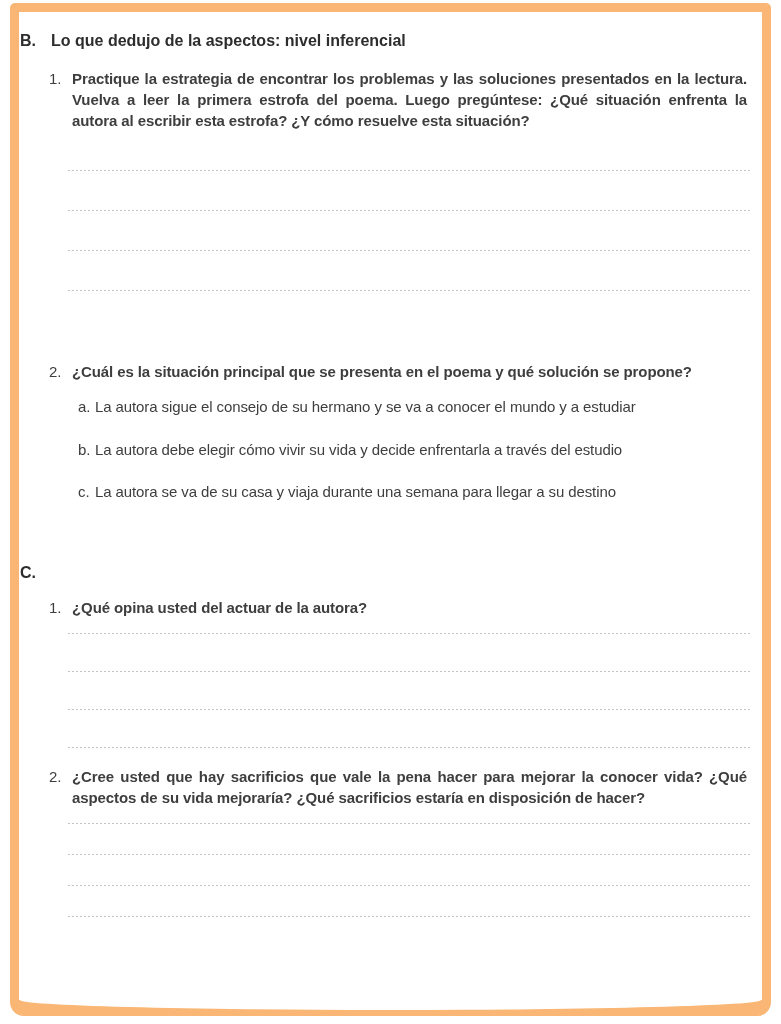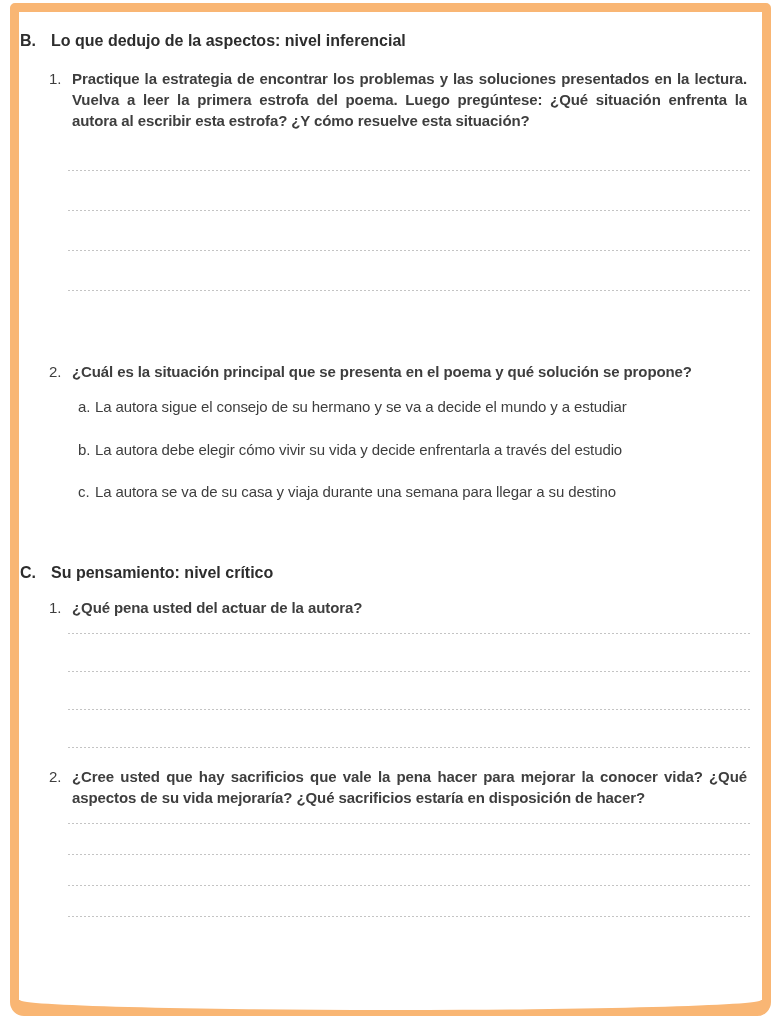--- a/index.html
+++ b/index.html
@@ -79,39 +79,38 @@
       <div class="answer-line"></div>
     </div>
 
   <div class="q" id="q-b2">
     <span class="q-num">2.</span>
     <div class="q-text">¿Cuál es la situación principal que se presenta en el poema y qué solución se propone?</div>
   </div>
 
   <div class="opt" id="opt-a">
     <span class="opt-letter">a.</span>
-    <span class="opt-text">La autora sigue el consejo de su hermano y se va a decide el mundo y a estudiar</span>
+    <span class="opt-text">La autora sigue el consejo de su hermano y se va a conocer el mundo y a estudiar</span>
   </div>
   <div class="opt" id="opt-b">
     <span class="opt-letter">b.</span>
     <span class="opt-text">La autora debe elegir cómo vivir su vida y decide enfrentarla a través del estudio</span>
   </div>
   <div class="opt" id="opt-c">
     <span class="opt-letter">c.</span>
     <span class="opt-text">La autora se va de su casa y viaja durante una semana para llegar a su destino</span>
   </div>
 
   <div class="sec" id="sec-c">
     <span class="sec-label">C.</span>
-    <span class="sec-title">Su pensamiento: nivel crítico</span>
   </div>
 
   <div class="q" id="q-c1">
     <span class="q-num">1.</span>
-    <div class="q-text">¿Qué pena usted del actuar de la autora?</div>
+    <div class="q-text">¿Qué opina usted del actuar de la autora?</div>
   </div>
 
   <div class="lines lines-c1">
       <div class="answer-line"></div>
       <div class="answer-line"></div>
       <div class="answer-line"></div>
       <div class="answer-line"></div>
     </div>
 
   <div class="q" id="q-c2">

